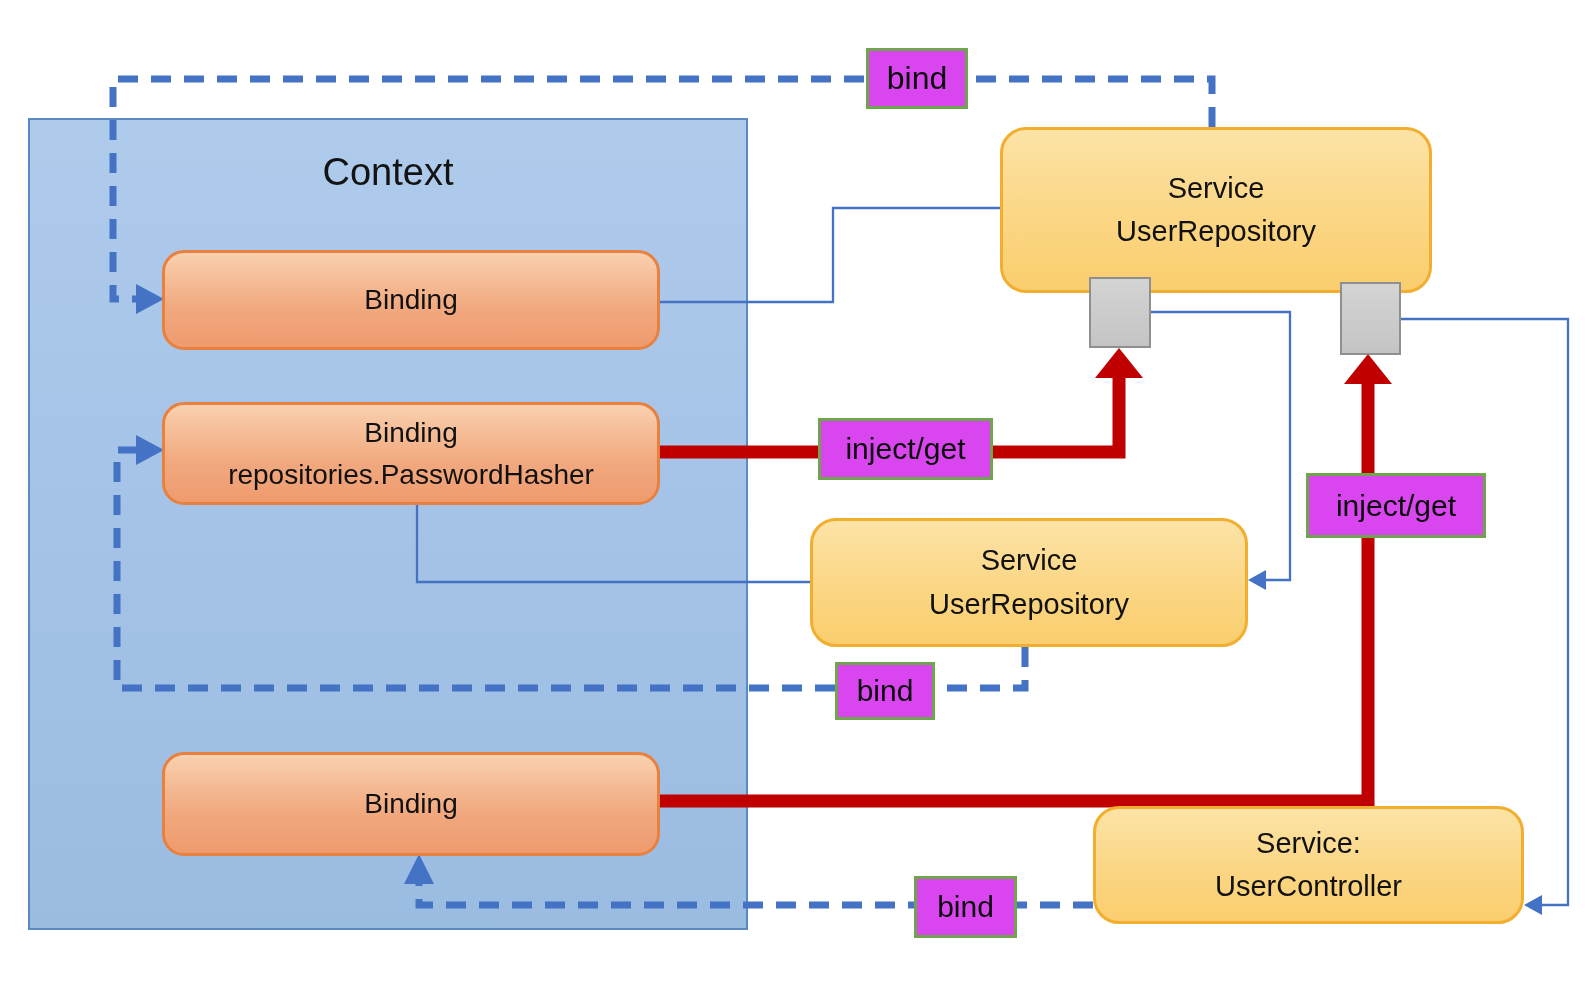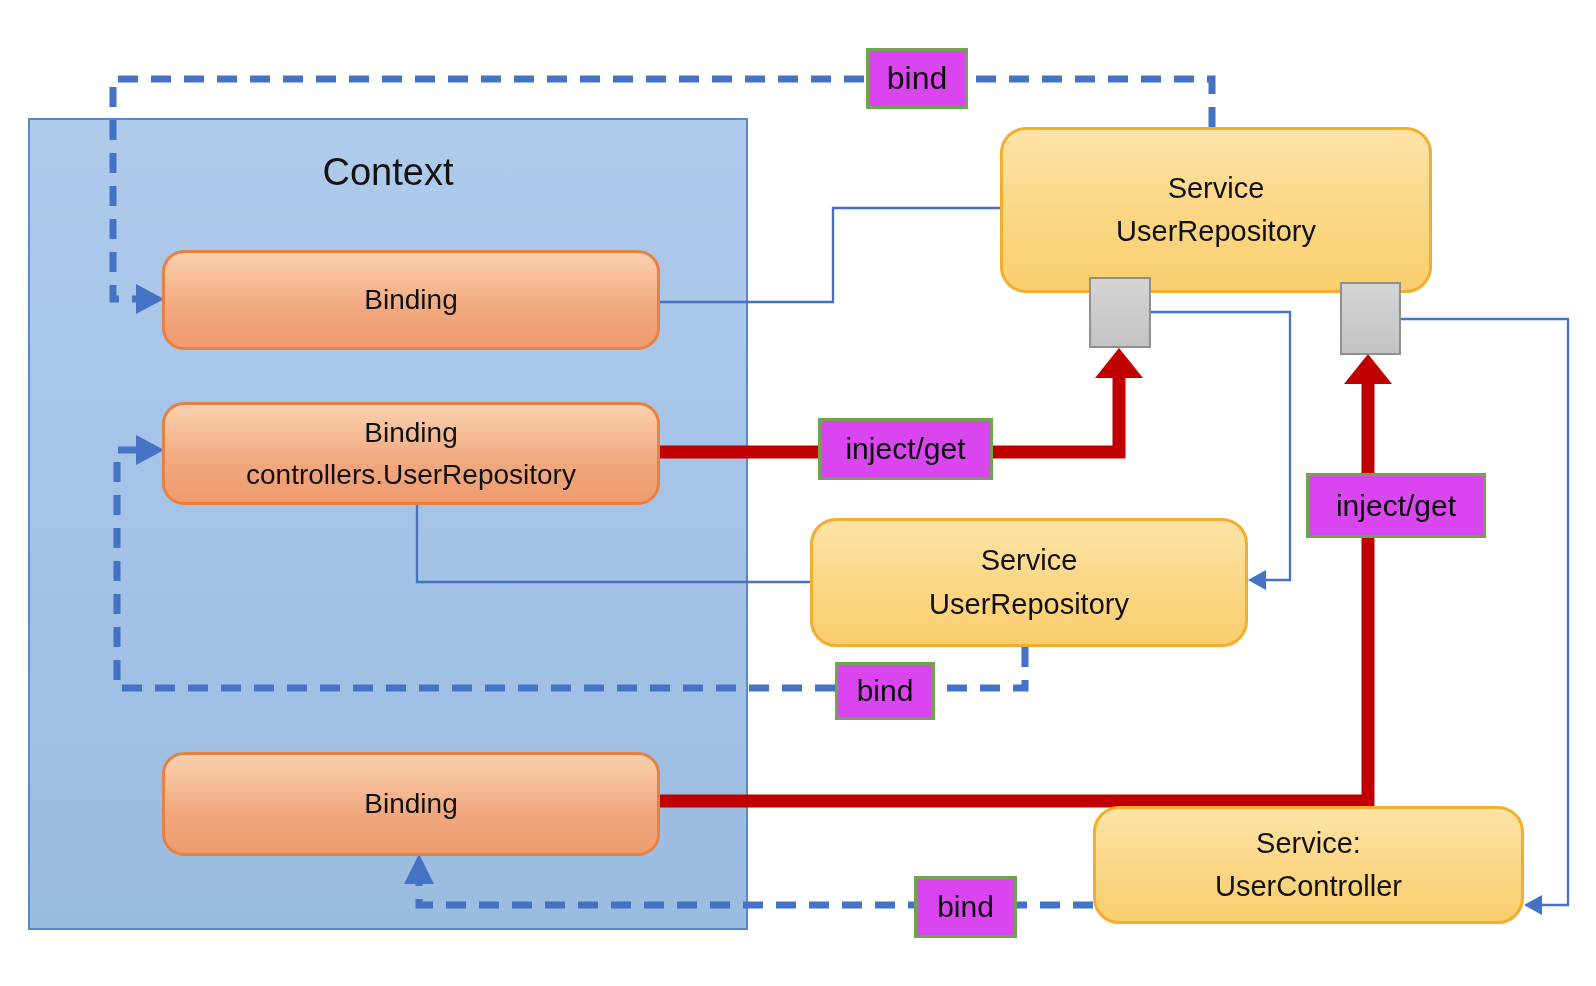--- a/index.html
+++ b/index.html
@@ -103,21 +103,21 @@
       <polygon points="1095,378 1143,378 1119,348"></polygon>
       <polygon points="1344,384 1392,384 1368,354"></polygon>
     </g>
   </svg>
 
   <div class="node binding-box" style="left:162px;top:250px;width:498px;height:100px;">
     <span>Binding</span>
   </div>
   <div class="node binding-box" style="left:162px;top:402px;width:498px;height:103px;">
     <span>Binding</span>
-    <span>controllers.UserRepository</span>
+    <span>repositories.PasswordHasher</span>
   </div>
   <div class="node binding-box" style="left:162px;top:752px;width:498px;height:104px;">
     <span>Binding</span>
   </div>
 
   <div class="node service-box" style="left:1000px;top:127px;width:432px;height:166px;">
     <span>Service</span>
     <span>UserRepository</span>
   </div>
   <div class="node service-box" style="left:810px;top:518px;width:438px;height:129px;">

